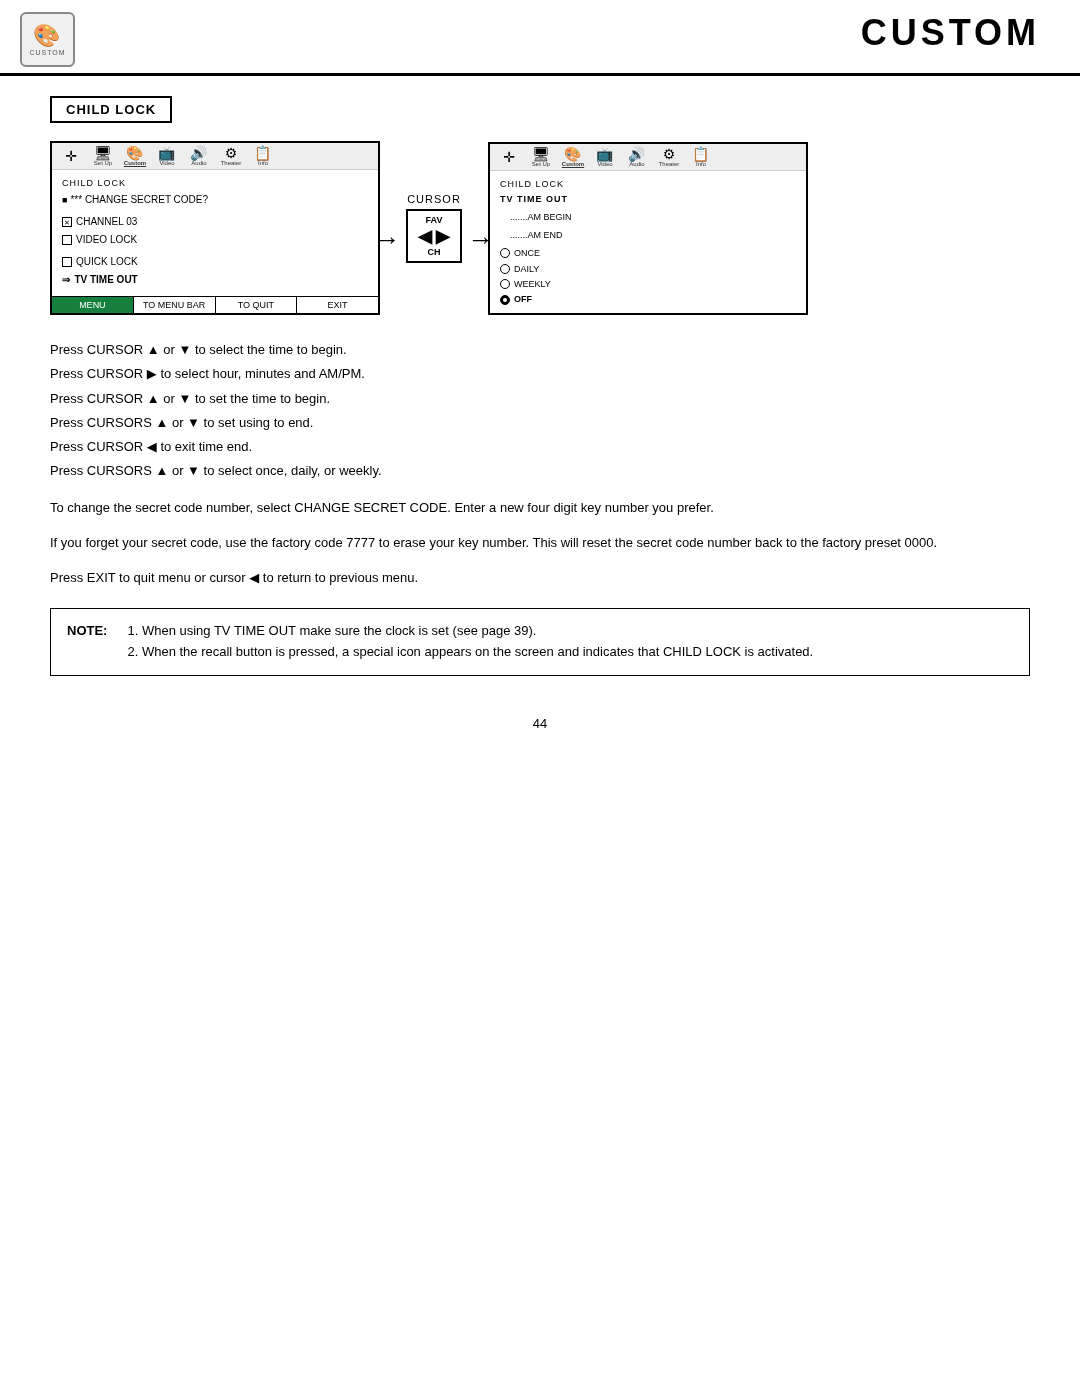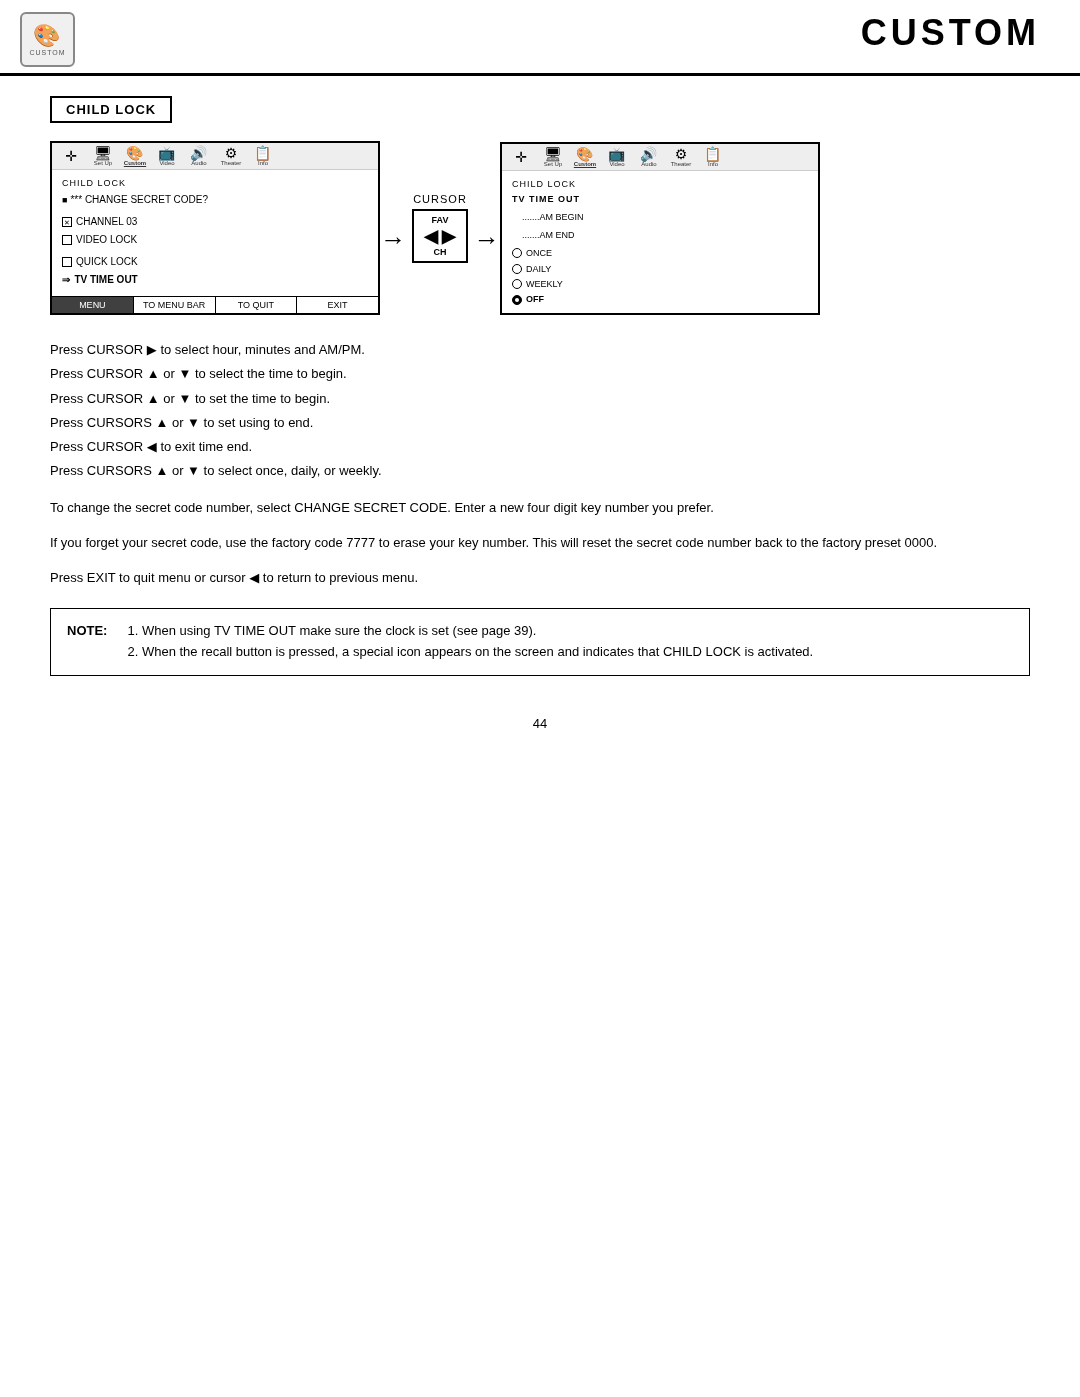--- a/index.html
+++ b/index.html
@@ -153,30 +153,30 @@
     .menu-footer-item {
       flex: 1;
       text-align: center;
       padding: 3px 2px;
       border-right: 1px solid #000;
     }
     .menu-footer-item:last-child {
       border-right: none;
     }
     .menu-footer-item.active {
-      background: #404040;
+      background: #15803d;
       color: #fff;
     }
 
     
     .arrow-area {
       display: flex;
       flex-direction: column;
       align-items: center;
-      width: 120px;
+      width: 108px;
       gap: 4px;
       position: relative;
     }
     .cursor-label {
       font-size: 11px;
       font-weight: normal;
       text-align: center;
       letter-spacing: 1px;
     }
     .fav-ch-box {
@@ -419,22 +419,22 @@
           <span class="radio-circle filled"></span>
           <span>OFF</span>
         </div>
       </div>
     </div>
 
   </div>
 
   
   <div class="instructions">
+    <p>Press CURSOR ▲ or ▼ to select the time to begin.</p>
     <p>Press CURSOR ▶ to select hour, minutes and AM/PM.</p>
-    <p>Press CURSOR ▲ or ▼ to select the time to begin.</p>
     <p>Press CURSOR ▲ or ▼ to set the time to begin.</p>
     <p>Press CURSORS ▲ or ▼ to set using to end.</p>
     <p>Press CURSOR ◀ to exit time end.</p>
     <p>Press CURSORS ▲ or ▼ to select once, daily, or weekly.</p>
   </div>
 
   
   <p class="info-para">To change the secret code number, select CHANGE SECRET CODE.  Enter a new four digit key number you prefer.</p>
   <p class="info-para">If you forget your secret code, use the factory code 7777 to erase your key number. This will reset the secret code number back to the factory preset 0000.</p>
   <p class="info-para">Press EXIT to quit menu or cursor ◀ to return to previous menu.</p>

